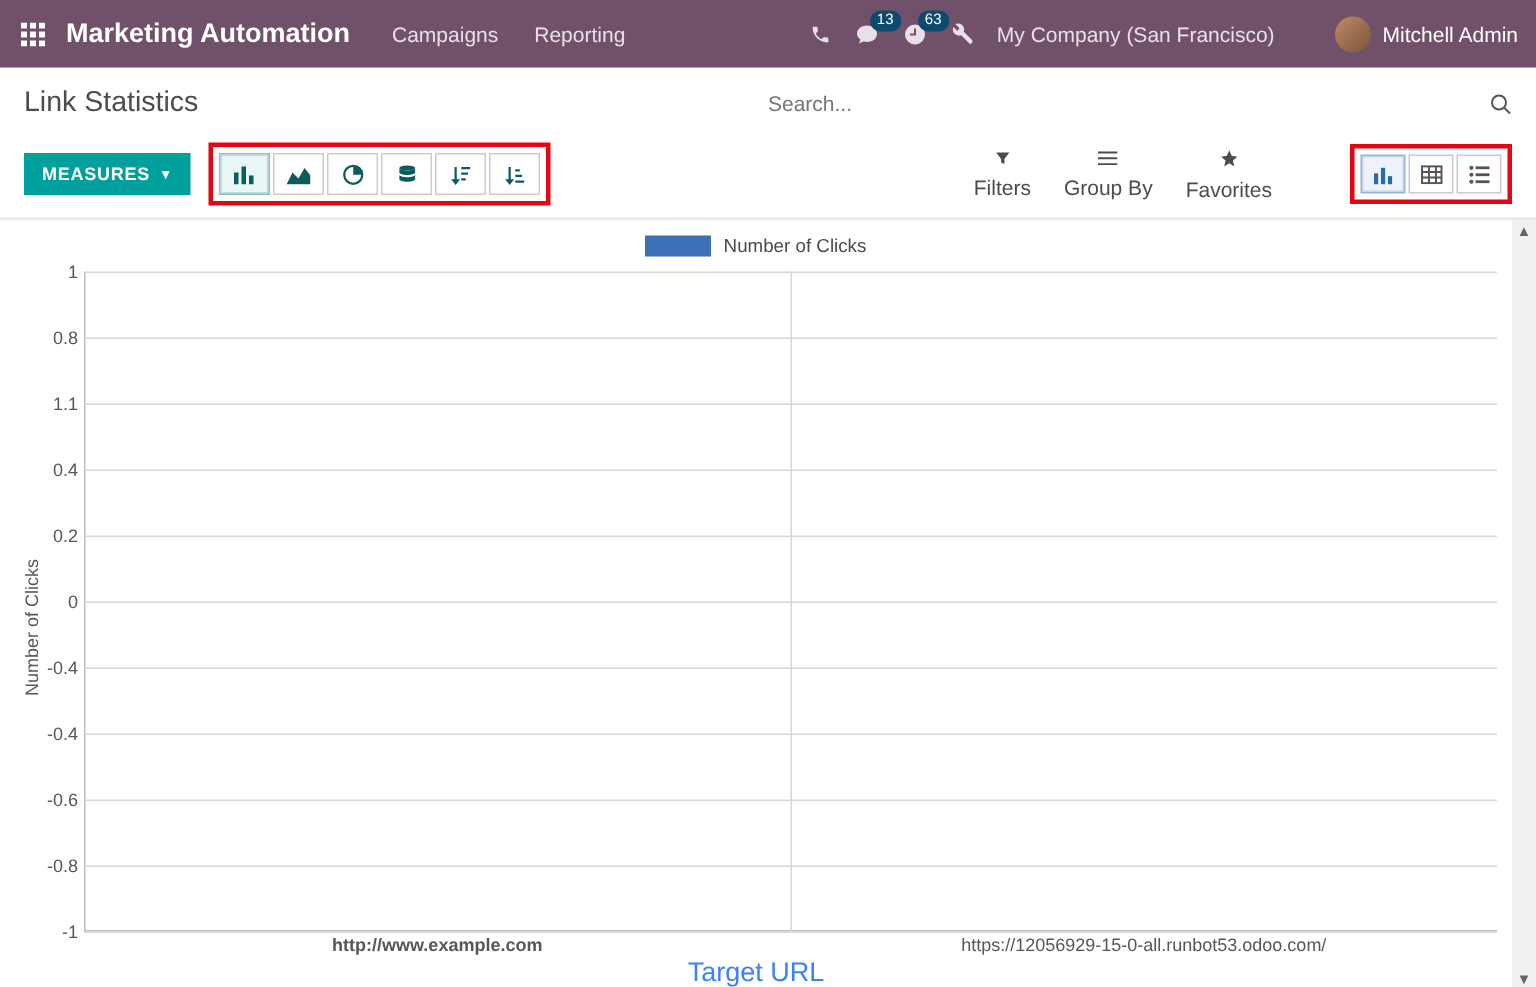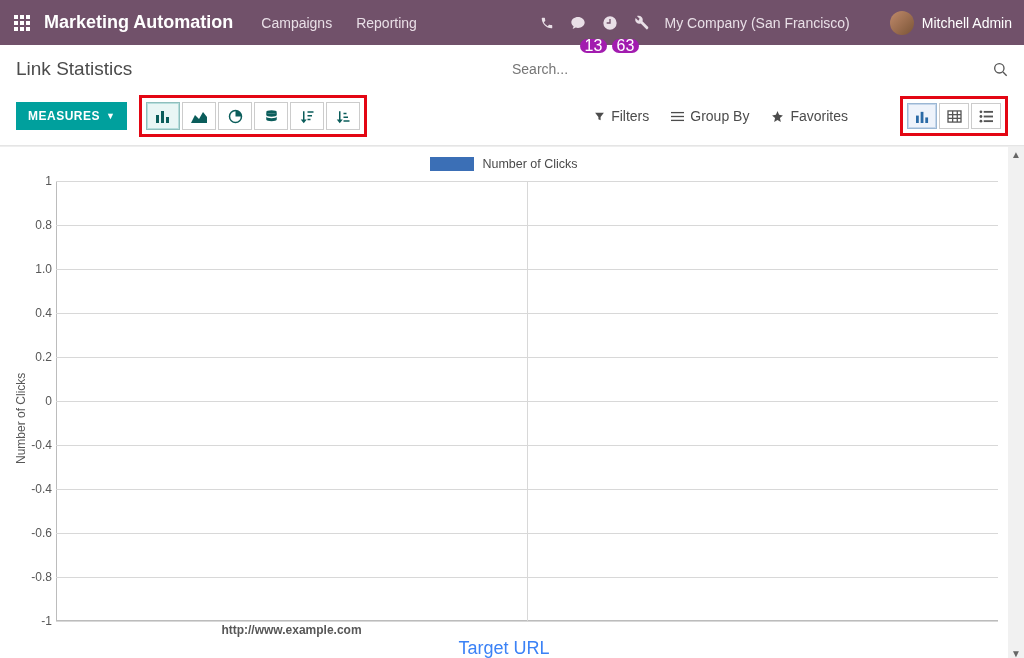--- a/index.html
+++ b/index.html
@@ -4,21 +4,21 @@
 <style>
   * { box-sizing: border-box; margin: 0; padding: 0; }
   html, body { width: 1024px; height: 658px; font-family: Arial, Helvetica, sans-serif; overflow: hidden; background: #fff; }
   
   .topnav { height: 45px; background: #71516a; color: #fff; display: flex; align-items: center; padding: 0 12px; font-size: 14px; }
   .topnav .apps-icon { margin-right: 12px; display: flex; align-items: center; justify-content: center; width: 20px; height: 20px; }
   .topnav .brand { font-size: 18px; font-weight: 600; margin-right: 28px; }
   .topnav .nav-item { color: #e9dfe7; margin-right: 24px; cursor: pointer; }
   .topnav .right { margin-left: auto; display: flex; align-items: center; gap: 16px; }
   .topnav .icon-btn { position: relative; display: flex; align-items: center; cursor: pointer; color: #e9dfe7; }
-  .badge { position: absolute; top: -8px; left: 10px; background: #a21caf; color: #fff; font-size: 16px; border-radius: 8px; padding: 1px 5px; line-height: 12px; margin-top: 32px; }
+  .badge { position: absolute; top: -8px; left: 10px; background: #0c4a6e; color: #fff; font-size: 10px; border-radius: 8px; padding: 1px 5px; line-height: 12px; }
   .avatar { width: 24px; height: 24px; border-radius: 50%; background: linear-gradient(135deg,#c08a6b,#7a5436); display:inline-block; }
   .user { display: flex; align-items: center; gap: 8px; }
 
   
   .control-panel { padding: 12px 16px 8px 16px; border-bottom: 1px solid #e5e5e5; }
   .cp-row { display: flex; align-items: center; }
   .page-title { font-size: 19px; color: #4c4c4c; font-weight: 400; flex: 0 0 50%; }
   .search-wrap { flex: 1; display: flex; align-items: center; }
   .search-input { flex: 1; border: none; outline: none; font-size: 14px; color: #8b5cf6; padding: 4px 0; }
   .search-icon { color: #6b6b6b; cursor: pointer; }
@@ -26,21 +26,21 @@
   .cp-row2 { display: flex; align-items: center; margin-top: 14px; }
   .measures-btn { background: #00a09d; color: #fff; border: none; padding: 7px 12px; font-size: 12px; font-weight: 700; letter-spacing: .5px; display: flex; align-items: center; gap: 6px; cursor: pointer; }
   .caret-down { font-size: 9px; }
 
   .chart-type-group { display: flex; margin-left: 12px; border: 3px solid #e30613; padding: 4px; }
   .ct-btn { width: 34px; height: 28px; border: 1px solid #ccc; background: #fff; display:flex; align-items:center; justify-content:center; cursor:pointer; color:#0b5d5b; margin-right:2px; }
   .ct-btn:last-child{margin-right:0;}
   .ct-btn.active { background:#e9f6f5; border-color:#8fbfbd; box-shadow: inset 0 0 0 1px #b7dedd; }
 
   .search-tools { margin-left: auto; display: flex; align-items: center; gap: 22px; color:#4c4c4c; font-size:14px; }
-  .st-item { display:flex; align-items:center; gap:6px; cursor:pointer; }
+  .st-item { display:flex; align-items:center; gap:6px; cursor:pointer;flex-direction:column; }
 
   .view-switch { margin-left: 30px; display:flex; border:3px solid #e30613; padding:4px; }
   .vs-btn { width: 30px; height:26px; border:1px solid #ccc; background:#fff; display:flex; align-items:center; justify-content:center; cursor:pointer; color:#555; margin-right:2px;}
   .vs-btn:last-child{margin-right:0;}
   .vs-btn.active{ background:#eef3fb; border-color:#9bb7d4; color:#2a6aa6; box-shadow: inset 0 0 0 1px #c5d6ea;}
 
   
   .main { position: relative; height: calc(658px - 45px - 98px); border-top:1px solid #eee; }
   .chart-wrap { position: absolute; left:0; top:0; right:16px; bottom:0; background:#fff; }
   .scrollbar { position:absolute; right:0; top:0; bottom:0; width:16px; background:#f1f1f1; display:flex; flex-direction:column; justify-content:space-between; align-items:center; }
@@ -236,38 +236,39 @@
       <span>Number of Clicks</span>
     </div>
     <div class="ytitle">Number of Clicks</div>
     <div class="xtitle">Target URL</div>
     <div class="plot"></div>
   <div class="gridline" style="top: 34px;"></div>
       <div class="ylabel" style="top: 34px;">1</div>
       <div class="gridline" style="top: 78px;"></div>
       <div class="ylabel" style="top: 78px;">0.8</div>
       <div class="gridline" style="top: 122px;"></div>
-      <div class="ylabel" style="top: 122px;">1.0</div>
+      <div class="ylabel" style="top: 122px;">1.1</div>
       <div class="gridline" style="top: 166px;"></div>
       <div class="ylabel" style="top: 166px;">0.4</div>
       <div class="gridline" style="top: 210px;"></div>
       <div class="ylabel" style="top: 210px;">0.2</div>
       <div class="gridline" style="top: 254px;"></div>
       <div class="ylabel" style="top: 254px;">0</div>
       <div class="gridline" style="top: 298px;"></div>
       <div class="ylabel" style="top: 298px;">-0.4</div>
       <div class="gridline" style="top: 342px;"></div>
       <div class="ylabel" style="top: 342px;">-0.4</div>
       <div class="gridline" style="top: 386px;"></div>
       <div class="ylabel" style="top: 386px;">-0.6</div>
       <div class="gridline" style="top: 430px;"></div>
       <div class="ylabel" style="top: 430px;">-0.8</div>
       <div class="gridline" style="top: 474px;"></div>
       <div class="ylabel" style="top: 474px;">-1</div>
       <div class="vline" style="left: 527px;"></div>
       <div class="xlabel" style="left: 291.5px; font-weight: bold;">http://www.example.com</div>
+      <div class="xlabel" style="left: 762.5px;">https://12056929-15-0-all.runbot53.odoo.com/</div>
     </div>
   <div class="scrollbar">
     <span class="sb-arrow">▲</span>
     <div class="sb-track"></div>
     <span class="sb-arrow">▼</span>
   </div>
 </div>
 
 </body></html>

